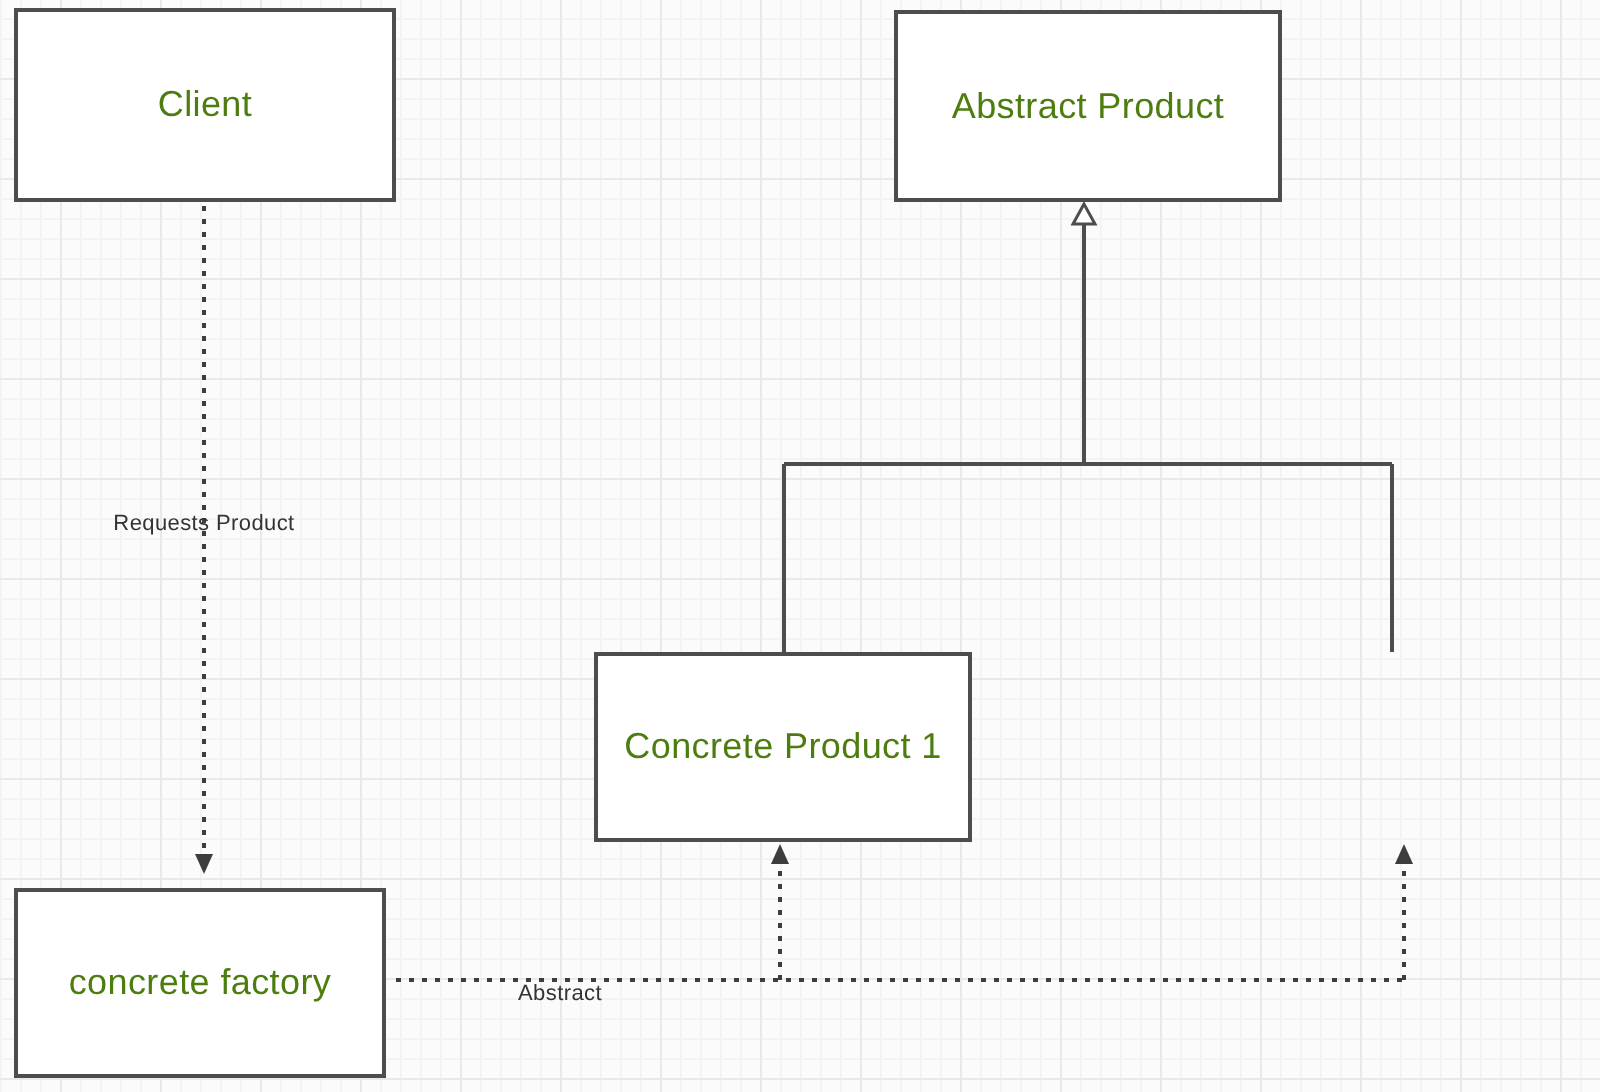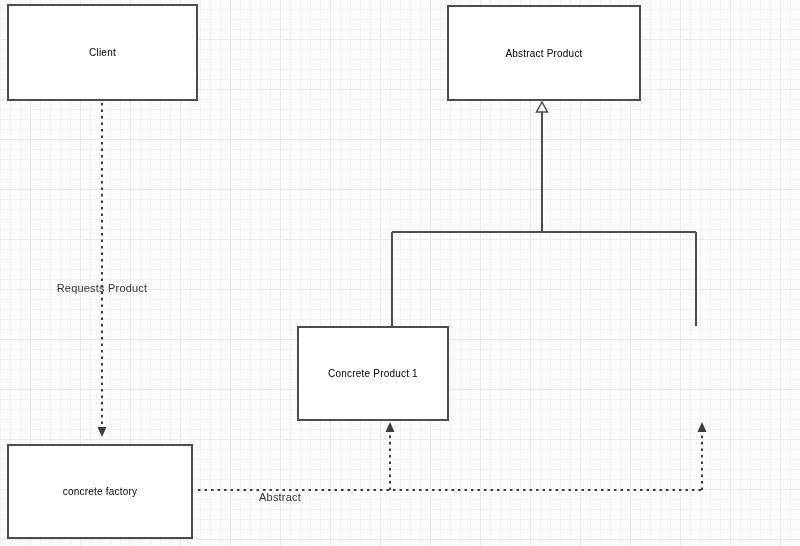--- a/index.html
+++ b/index.html
@@ -33,39 +33,39 @@
   }
   .node {
     position: absolute;
     box-sizing: border-box;
     background: #ffffff;
     border: 2px solid #4d4d4d;
     display: flex;
     align-items: center;
     justify-content: center;
     text-align: center;
-    font-size: 10px;
-    color: #000000;
+    font-size: 18px;
+    color: #4d7c0f;
     letter-spacing: 0.2px;
   }
   .node span { display: block; padding: 0 6px; }
   #node-client            { left: 7px;   top: 4px;   width: 191px; height: 97px; }
   #node-abstract-product  { left: 447px; top: 5px;   width: 194px; height: 96px; }
-  #node-concrete-product-1{ left: 297px; top: 326px; width: 152px; height: 95px; }
+  #node-concrete-product-1{ left: 297px; top: 326px; width: 189px; height: 95px; }
   #node-concrete-product-2{ left: 601px; top: 326px; width: 189px; height: 95px; }
   #node-concrete-factory  { left: 7px;   top: 444px; width: 186px; height: 95px; }
   .edge-label {
     position: absolute;
     font-size: 11px;
     color: #333333;
     white-space: nowrap;
     transform: translate(-50%, -50%);
     letter-spacing: 0.2px;
   }
-  #label-requests-product { left: 102px; top: 288px; text-align: center; }
+  #label-requests-product { left: 102px; top: 262px; text-align: center; }
   #label-creates          { left: 280px; top: 497px; }
 </style>
 </head>
 <body>
 
 <div class="canvas">
 
   <svg class="edges-layer" viewBox="0 0 800 546" xmlns="http://www.w3.org/2000/svg">
 
     <path d="M 102 103 L 102 426" fill="none" stroke="#3d3d3d" stroke-width="2" stroke-dasharray="2.5 4"></path>

